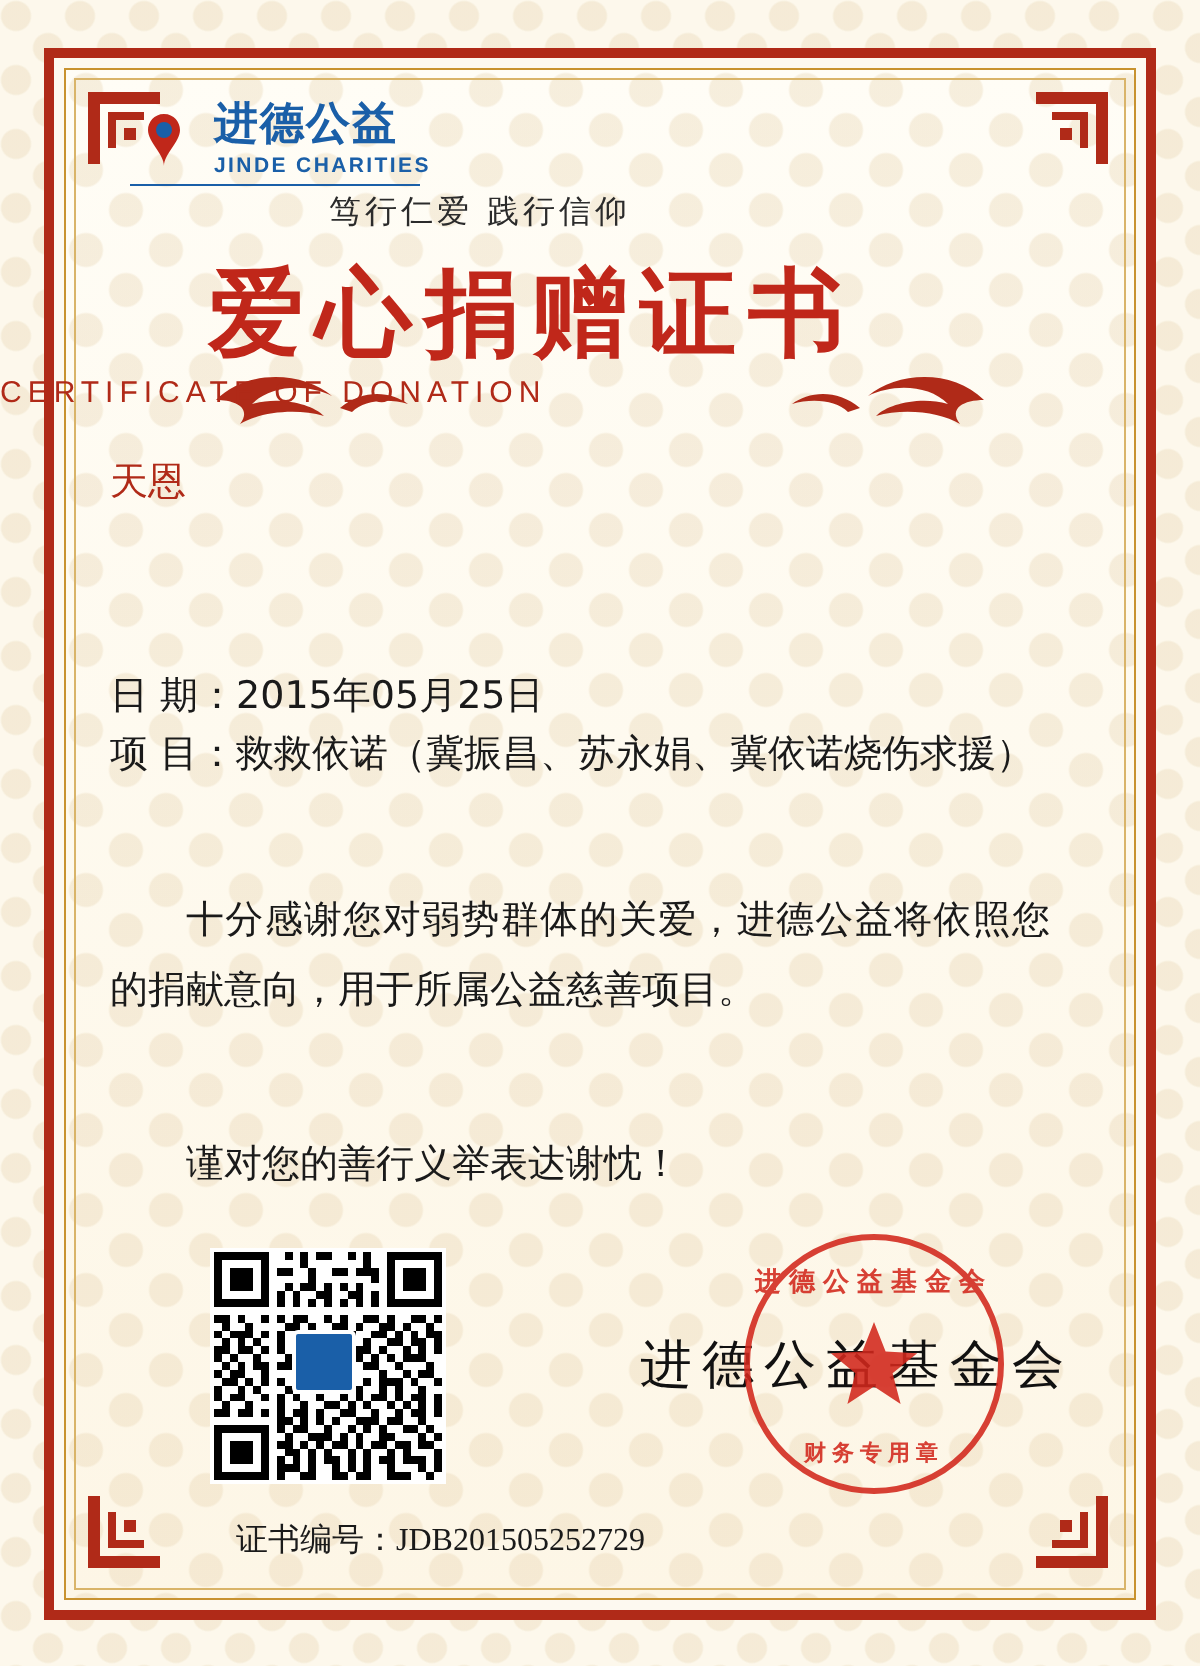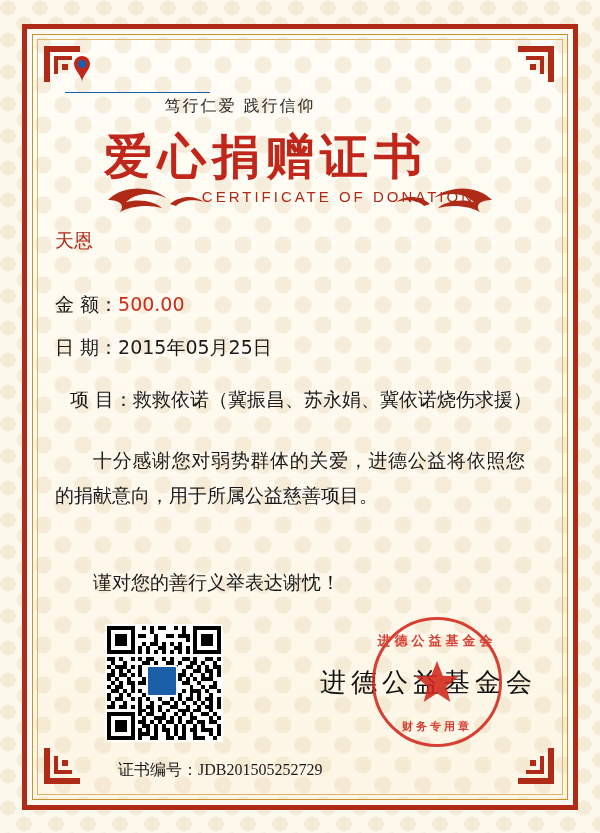--- a/index.html
+++ b/index.html
@@ -107,21 +107,21 @@
     left: 0; top: 125px; width: 532px;
     text-align: center;
     font-size: 48px; font-weight: bold;
     letter-spacing: 6px;
     color: #c0271a;
     font-family: "DejaVu Sans", sans-serif;
   }
   .sub-title {
     position: absolute;
     left: 0; top: 188px; width: 475px;
-    text-align: right;
+    text-align: left;
     font-size: 15px;
     letter-spacing: 3px;
     color: #b02a18;
   }
 
   
   .flourish {
     position: absolute;
     left: 100px; top: 182px;
     width: 400px; height: 34px;
@@ -132,21 +132,21 @@
   .field {
     position: absolute;
     font-family: "DejaVu Sans", sans-serif;
     font-size: 19px;
     color: #1a1a1a;
     white-space: nowrap;
   }
   .f-name   { left: 55px; top: 228px; color: #b02a18; font-size: 19px; }
   .f-amount { left: 55px; top: 292px; }
   .f-date   { left: 55px; top: 335px; text-align: right; }
-  .f-proj   { left: 55px; top: 386px; white-space: normal; width: 480px; line-height: 1.45; margin-left: 15px; }
+  .f-proj   { left: 55px; top: 364px; white-space: normal; width: 480px; line-height: 1.45; }
   .amount-val { color: #cf2a18; }
   .label { color: #1a1a1a; }
 
   .para {
     position: absolute;
     left: 55px;
     width: 470px;
     font-family: "DejaVu Sans", sans-serif;
     font-size: 19px;
     line-height: 1.85;
@@ -265,20 +265,24 @@
       <rect x="20" y="20" width="6" height="6" fill="#b02a18"></rect>
     </svg>
   </div>
 
   <div class="logo">
     <div class="logo-mark">
       <svg width="34" height="34" viewBox="0 0 34 34">
         <path d="M17 4 C12 4 9 8 9 12 C9 18 17 24 17 30 C17 24 25 18 25 12 C25 8 22 4 17 4 Z" fill="#c0271a"></path>
         <circle cx="17" cy="12" r="4" fill="#1a5fa8"></circle>
       </svg>
+    </div>
+    <div class="logo-text-wrap">
+      <div class="logo-cn">进德公益</div>
+      <div class="logo-en">JINDE CHARITIES</div>
     </div>
   </div>
   <div class="logo-rule"></div>
 
   <div class="motto">笃行仁爱  践行信仰</div>
   <div class="main-title">爱心捐赠证书</div>
 
   <div class="flourish">
     <svg width="400" height="34" viewBox="0 0 400 34">
       <g fill="#b02a18">
@@ -286,23 +290,20 @@
         <path d="M70 22 C82 12 96 14 104 20 C94 17 82 18 76 24 Z"></path>
         <path d="M392 18 C376 2 348 4 334 16 C346 10 364 10 374 20 C360 16 344 20 338 26 C352 22 370 24 380 30 C374 22 382 18 392 18 Z"></path>
         <path d="M330 22 C318 12 304 14 296 20 C306 17 318 18 324 24 Z"></path>
       </g>
     </svg>
   </div>
   <div class="sub-title">CERTIFICATE OF DONATION</div>
 
   <div class="field f-name">天恩</div>
 
-  <div class="field f-amount">
-    <span class="label">金 额：</span><span class="amount-val">500.00</span>
-  </div>
 
   <div class="field f-date">
     <span class="label">日 期：</span><span>2015年05月25日</span>
   </div>
 
   <div class="field f-proj">
     <span class="label">项 目：</span><span>救救依诺（冀振昌、苏永娟、冀依诺烧伤求援）</span>
   </div>
 
   <div class="para p1">十分感谢您对弱势群体的关爱，进德公益将依照您的捐献意向，用于所属公益慈善项目。</div>

